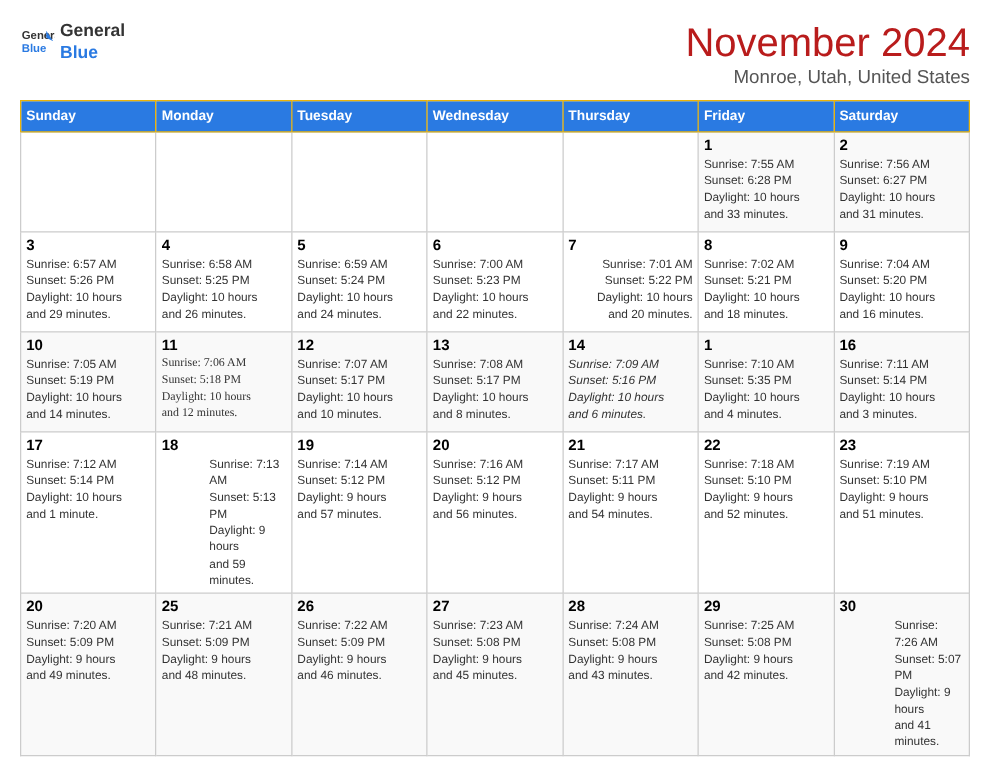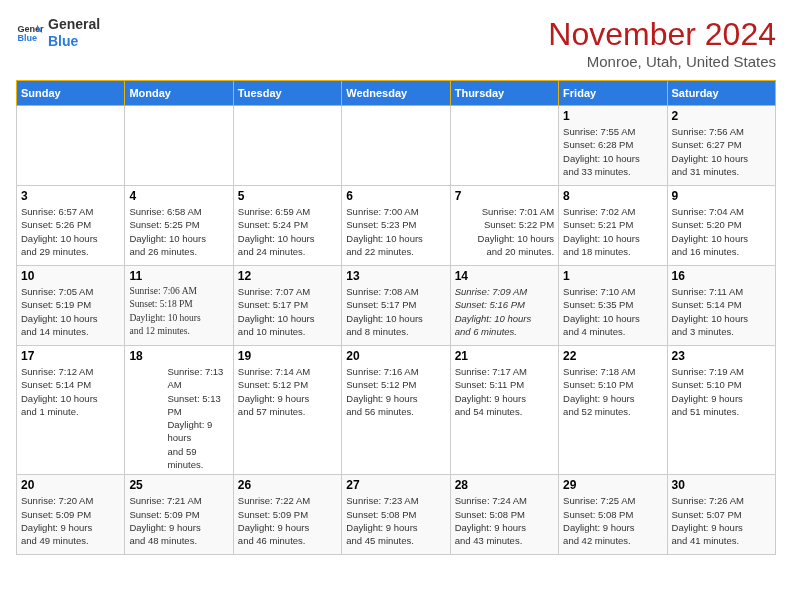--- a/index.html
+++ b/index.html
@@ -325,20 +325,20 @@
         </td>
         <td>
           <div class="day-number">29</div>
           <div class="day-info" style="white-space: pre-line;">Sunrise: 7:25 AM
 Sunset: 5:08 PM
 Daylight: 9 hours
 and 42 minutes.</div>
         </td>
         <td>
           <div class="day-number">30</div>
-          <div class="day-info" style="white-space: pre-line;">Sunrise: 7:26 AM
+          <div class="day-info" style="white-space: pre-line; margin-left: 44px;">Sunrise: 7:26 AM
 Sunset: 5:07 PM
 Daylight: 9 hours
 and 41 minutes.</div>
         </td>
       </tr>
     </tbody>
 </table>
 
 </body></html>

